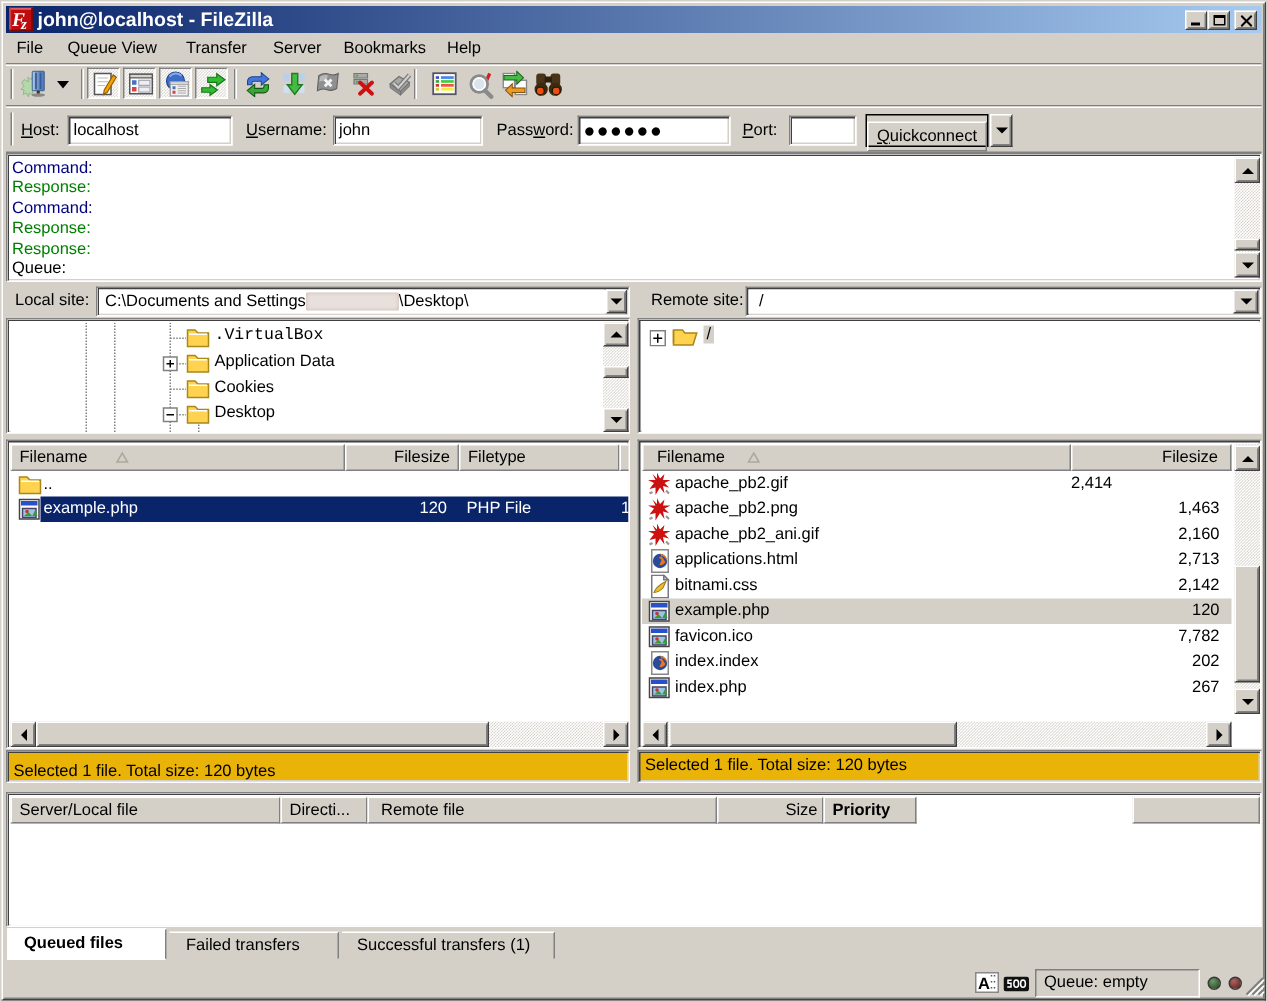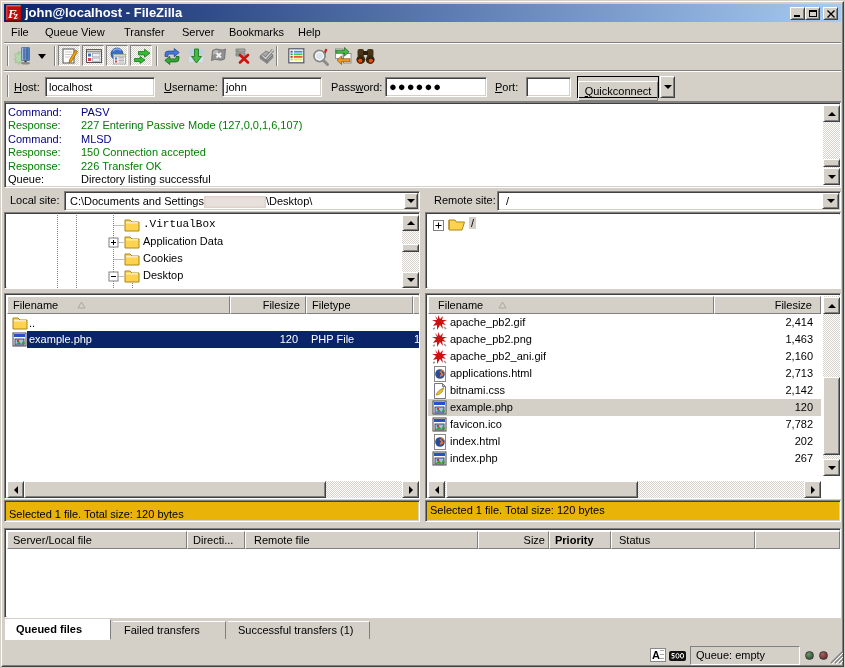--- a/index.html
+++ b/index.html
@@ -217,21 +217,20 @@
     </div>
   <div class="raised abs ctr" style="left:656px;top:4px;width:15px;height:22px;">
       <div class="td"></div>
     </div>
 </div>
 <div class="abs" style="left:4px;top:101px;width:837px;height:1px;background:#808080;"></div>
 
 <div class="abs sunken" style="left:4px;top:102px;width:837px;height:86px;">
   <div class="abs" style="left:2px;top:2px;width:816px;height:80px;background:#fff;overflow:hidden;">
     <div style="position:absolute;left:1px;top:1px;line-height:13.4px;color:#000080;">Command:<br><span style="color:#008000;">Response:</span><br>Command:<br><span style="color:#008000;">Response:</span><br><span style="color:#008000;">Response:</span><br><span style="color:#000;">Queue:</span></div>
-    <div style="position:absolute;left:74px;top:1px;line-height:13.4px;color:#000080;">PASV<br><span style="color:#008000;">227 Entering Passive Mode (127,0,0,1,6,107)</span><br>MLSD<br><span style="color:#008000;">150 Connection accepted</span><br><span style="color:#008000;">226 Transfer OK</span><br><span style="color:#000;">Directory listing successful</span></div>
   </div>
 
   <div class="abs dither" style="left:818px;top:2px;width:17px;height:80px;"></div>
   <div class="raised abs ctr" style="left:818px;top:2px;width:17px;height:17px;">
       <div class="tu"></div>
     </div>
   <div class="raised abs" style="left:818px;top:56px;width:17px;height:8px;"></div>
   <div class="raised abs ctr" style="left:818px;top:65px;width:17px;height:17px;">
       <div class="td"></div>
     </div>
@@ -364,21 +363,21 @@
         <path d="M4.5 1 L8 7 H1 z" fill="none" stroke="#aca899"></path>
       </svg>
     <div class="hdrcell" style="left:286px;width:107px;text-align:right;padding-right:8px;">Filesize</div>
     <div class="abs" style="left:0;top:103px;width:393px;height:17px;background:#D4D0C8;"></div>
 
     <svg class="abs" style="left:4px;top:19px;" width="16" height="16" viewBox="0 0 16 16">
         <path d="M6 0 L8 4 L11 1 L10 5 L15 5 L11 7 L14 10 L10 9 L11 14 L8 10 L5 15 L5 10 L1 11 L4 7 L0 5 L5 5 L3 1 L6 4 z" fill="#cc1111"></path>
         <path d="M12 12 l2 2 M3 13 l-2 1" stroke="#999" stroke-width="1.5"></path>
       </svg>
     <span class="abs" style="left:22px;top:20px;">apache_pb2.gif</span>
-    <span class="abs" style="left:286px;top:20px;width:99px;text-align:right;">2,414</span>
+    <span class="abs" style="left:286px;top:20px;width:99px;">2,414</span>
     <svg class="abs" style="left:4px;top:36px;" width="16" height="16" viewBox="0 0 16 16">
         <path d="M6 0 L8 4 L11 1 L10 5 L15 5 L11 7 L14 10 L10 9 L11 14 L8 10 L5 15 L5 10 L1 11 L4 7 L0 5 L5 5 L3 1 L6 4 z" fill="#cc1111"></path>
         <path d="M12 12 l2 2 M3 13 l-2 1" stroke="#999" stroke-width="1.5"></path>
       </svg>
     <span class="abs" style="left:22px;top:37px;">apache_pb2.png</span>
     <span class="abs" style="left:286px;top:37px;width:99px;text-align:right;">1,463</span>
     <svg class="abs" style="left:4px;top:53px;" width="16" height="16" viewBox="0 0 16 16">
         <path d="M6 0 L8 4 L11 1 L10 5 L15 5 L11 7 L14 10 L10 9 L11 14 L8 10 L5 15 L5 10 L1 11 L4 7 L0 5 L5 5 L3 1 L6 4 z" fill="#cc1111"></path>
         <path d="M12 12 l2 2 M3 13 l-2 1" stroke="#999" stroke-width="1.5"></path>
       </svg>
@@ -414,21 +413,21 @@
         <circle cx="6" cy="9" r="1.2" fill="#d03030"></circle>
         <path d="M4 12 l3-2.5 2.5 2.5 2-4 1.5 4z" fill="#3a9a3a"></path>
       </svg>
     <span class="abs" style="left:22px;top:122px;">favicon.ico</span>
     <span class="abs" style="left:286px;top:122px;width:99px;text-align:right;">7,782</span>
     <svg class="abs" style="left:4px;top:138px;" width="16" height="16" viewBox="0 0 16 16">
         <rect x="2.5" y="0.5" width="11" height="15" fill="#fff" stroke="#888"></rect>
         <circle cx="8" cy="8" r="4.8" fill="#2a4a9a"></circle>
         <path d="M8 3.2 a4.8 4.8 0 0 1 4.6 6 a5 5 0 0 0 -3 -4.5 l-2.5 1 2 1.5 -1.5 3.5 a4 4 0 0 0 4 -2" fill="#e87820"></path>
       </svg>
-    <span class="abs" style="left:22px;top:139px;">index.html</span>
+    <span class="abs" style="left:22px;top:139px;">index.index</span>
     <span class="abs" style="left:286px;top:139px;width:99px;text-align:right;">202</span>
     <svg class="abs" style="left:4px;top:155px;" width="16" height="16" viewBox="0 0 16 16">
         <rect x="1" y="1" width="13" height="13" fill="#fff" stroke="#444"></rect>
         <rect x="2" y="2" width="11" height="3" fill="#2850c8"></rect>
         <rect x="3" y="7" width="9" height="6" fill="#9cc4e4" stroke="#446"></rect>
         <circle cx="6" cy="9" r="1.2" fill="#d03030"></circle>
         <path d="M4 12 l3-2.5 2.5 2.5 2-4 1.5 4z" fill="#3a9a3a"></path>
       </svg>
     <span class="abs" style="left:22px;top:156px;">index.php</span>
     <span class="abs" style="left:286px;top:156px;width:99px;text-align:right;">267</span>
@@ -457,21 +456,20 @@
     <span style="position:absolute;left:4px;top:3px;">Selected 1 file. Total size: 120 bytes</span>
   </div>
 
 <div class="abs sunken" style="left:4px;top:528px;width:837px;height:90px;">
   <div class="abs" style="left:2px;top:2px;width:833px;height:86px;background:#fff;overflow:hidden;" id="queue">
     <div class="hdrcell" style="left:0px;width:180px;">Server/Local file</div>
     <div class="hdrcell" style="left:180px;width:58px;">Directi...</div>
     <div class="hdrcell" style="left:238px;width:233px;padding-left:8px;">Remote file</div>
     <div class="hdrcell" style="left:471px;width:71px;text-align:right;padding-right:3px;">Size</div>
     <div class="hdrcell" style="left:542px;width:62px;font-weight:bold;">Priority</div>
-    <div class="hdrcell" style="left:604px;width:144px;padding-left:7px;">Status</div>
     <div class="hdrcell" style="left:748px;width:85px;"></div>
   </div>
 </div>
 
 <div class="abs" id="tabs" style="left:4px;top:618px;width:837px;height:22px;">
   <div class="abs" style="left:1px;top:1px;width:106px;height:21px;background:#fff;border:1px solid;border-color:#fff #808080 #fff #fff;box-shadow:inset 1px 1px 0 #fff;border-top-color:#fff;"></div>
   <div class="abs" style="left:1px;top:1px;width:106px;height:20px;background:#fff;border-top:1px solid #fff;border-left:1px solid #fff;border-right:1px solid #808080;"></div>
   <span class="abs" style="left:12px;top:5px;font-weight:bold;">Queued files</span>
   <div class="abs" style="left:109px;top:3px;width:113px;height:18px;background:#D4D0C8;border-top:1px solid #fff;border-right:1px solid #808080;"></div>
   <span class="abs" style="left:120px;top:6px;">Failed transfers</span>

